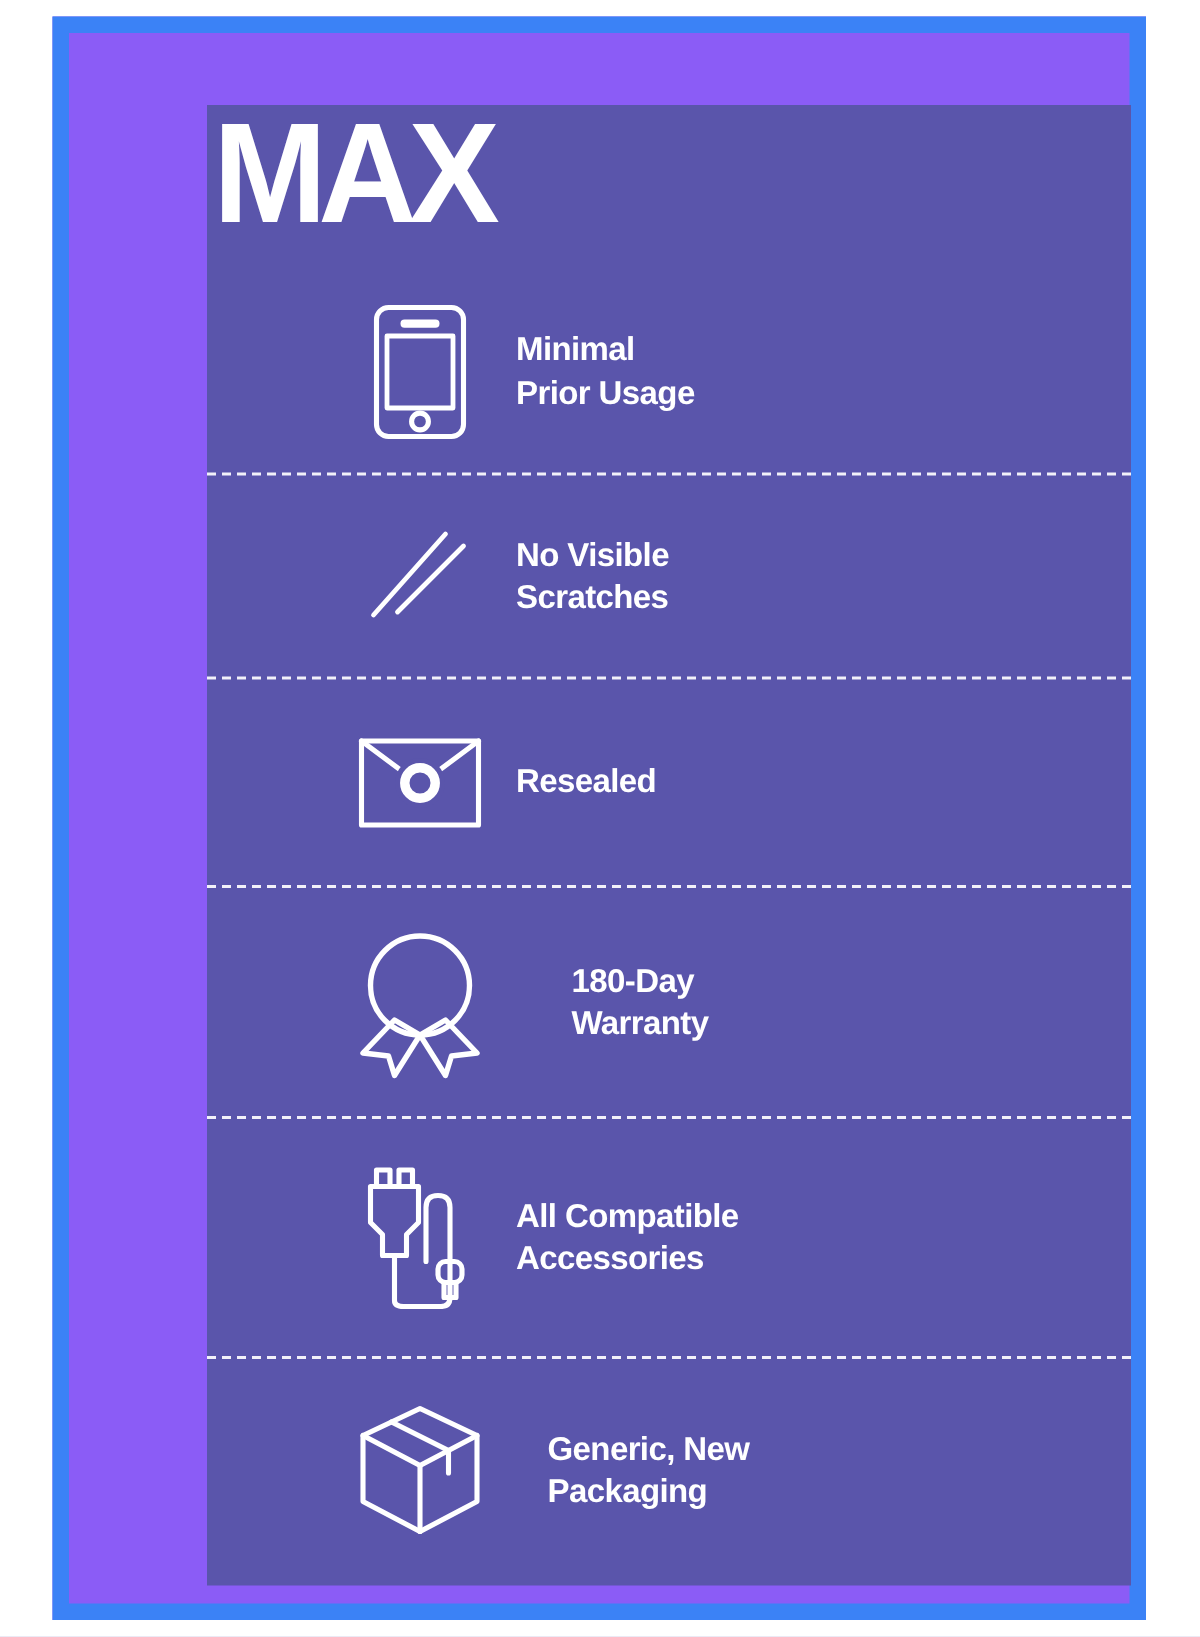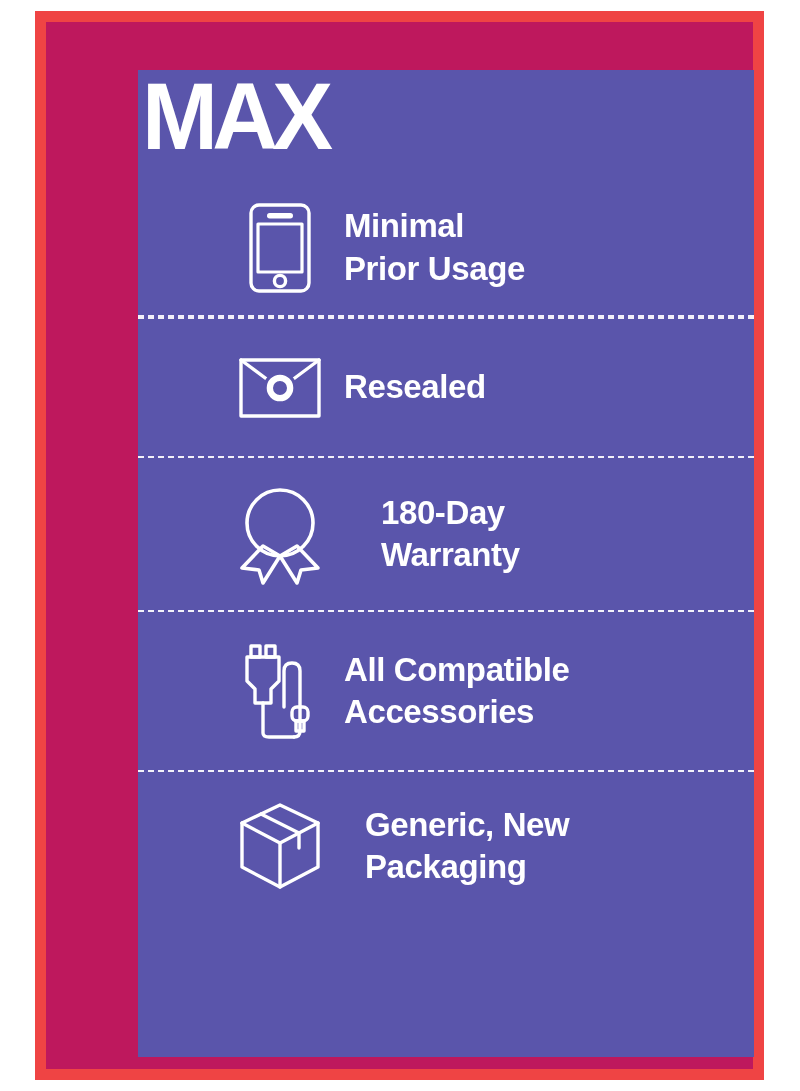--- a/index.html
+++ b/index.html
@@ -24,22 +24,22 @@
     background: #ffffff;
   }
 
   #gold-frame {
     position: absolute;
     left: 35px;
     top: 11px;
     width: 729px;
     height: 1069px;
     box-sizing: border-box;
-    border: 11px solid #ef4444;
-    background: #be185d;
+    border: 11px solid #3b82f6;
+    background: #8b5cf6;
   }
 
   
   #panel {
     position: absolute;
     left: 92px;
     top: 48px;
     width: 616px;
     height: 987px;
     background: #5a55ab;
@@ -93,21 +93,21 @@
   .row-icon svg {
     display: block;
     overflow: visible;
   }
 
   .row-label {
     flex: 1 1 auto;
     color: #ffffff;
     font-family: "Liberation Sans", sans-serif;
     font-weight: bold;
-    font-size: 33px;
+    font-size: 22px;
     line-height: 1.28;
     letter-spacing: -0.4px;
     padding-left: 18px;
     white-space: pre-line;
   }
 
   
   .divider {
     position: relative;
     height: 0;
@@ -136,20 +136,30 @@
               <rect x="10" y="22" width="44" height="48" stroke-width="3.2"></rect>
               <circle cx="32" cy="79" r="5.6"></circle>
             </svg>
           </div>
           <div class="row-label">Minimal
 Prior Usage</div>
         </div>
 
         <div class="divider"></div>
 
+        <div class="feature-row" style="height:134px;">
+          <div class="row-icon">
+            <svg width="80" height="66" viewBox="0 0 80 66" fill="none" stroke="#ffffff" stroke-width="3.2" stroke-linecap="round">
+              <line x1="9" y1="59" x2="57" y2="5"></line>
+              <line x1="25" y1="57" x2="69" y2="13"></line>
+            </svg>
+          </div>
+          <div class="row-label">No Visible
+Scratches</div>
+        </div>
 
         <div class="divider"></div>
 
         <div class="feature-row" style="height:137px;">
           <div class="row-icon">
             <svg width="84" height="66" viewBox="0 0 84 66" fill="none" stroke="#ffffff" stroke-width="3.4" stroke-linecap="round" stroke-linejoin="round">
               <rect x="3" y="5" width="78" height="56"></rect>
               <path d="M3 5 L42 34 L81 5"></path>
               <circle cx="42" cy="33" r="15" fill="#ffffff" stroke="#5a55ab" stroke-width="3.4"></circle>
               <circle cx="42" cy="33" r="8.5" fill="#5a55ab" stroke="#ffffff" stroke-width="3"></circle>

